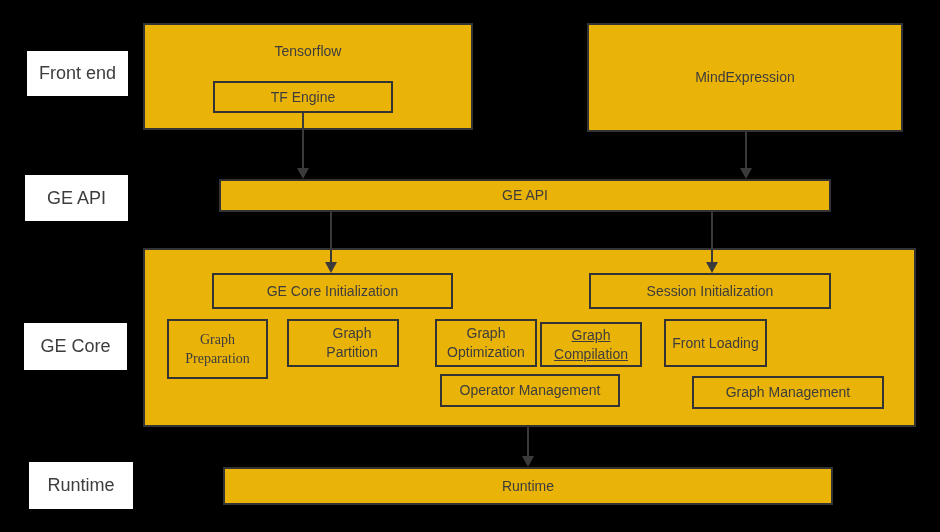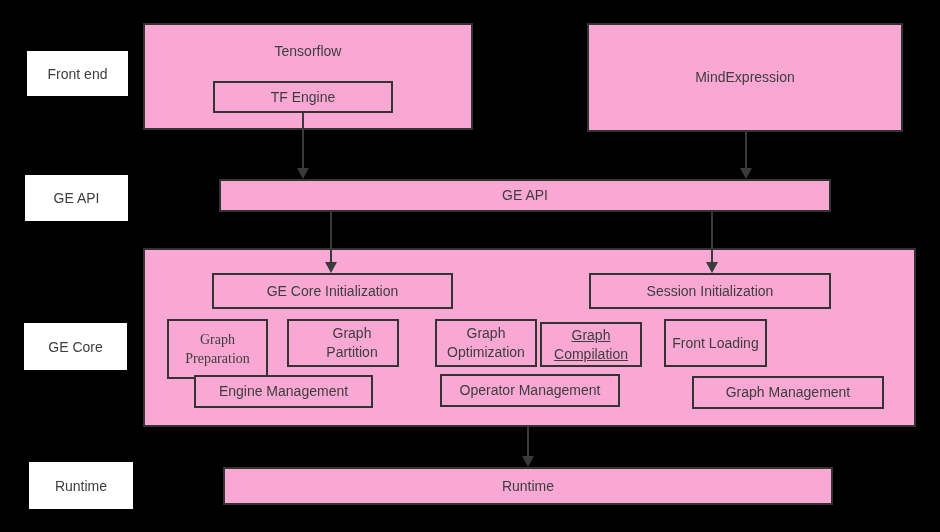--- a/index.html
+++ b/index.html
@@ -12,36 +12,36 @@
     width: 940px;
     height: 532px;
     background: #000000;
     overflow: hidden;
     font-family: "Liberation Sans", sans-serif;
   }
   
   .box {
     position: absolute;
     box-sizing: border-box;
-    background: #f9a8d4;
+    background: #eab308;
     border: 2px solid #333333;
     color: #3d3d3d;
     font-size: 14px;
     line-height: 19px;
     display: flex;
     align-items: center;
     justify-content: center;
     text-align: center;
   }
   .rowlabel {
     position: absolute;
     box-sizing: border-box;
     background: #ffffff;
     color: #3d3d3d;
-    font-size: 14px;
+    font-size: 18px;
     display: flex;
     align-items: center;
     justify-content: center;
     text-align: center;
   }
   
   #lbl-frontend { left: 27px;  top: 51px;  width: 101px; height: 45px; }
   #lbl-geapi    { left: 25px;  top: 175px; width: 103px; height: 46px; }
   #lbl-gecore   { left: 24px;  top: 323px; width: 103px; height: 47px; }
   #lbl-runtime  { left: 29px;  top: 462px; width: 104px; height: 47px; }
@@ -139,23 +139,20 @@
     <div class="box" id="box-stage-2">
       <span>Graph Optimization</span>
     </div>
     <div class="box" id="box-stage-3">
       <span>Graph Compilation</span>
     </div>
     <div class="box" id="box-stage-4">
       <span>Front Loading</span>
     </div>
 
-    <div class="box" id="box-mgmt-0">
-      <span>Engine Management</span>
-    </div>
     <div class="box" id="box-mgmt-1">
       <span>Operator Management</span>
     </div>
     <div class="box" id="box-mgmt-2">
       <span>Graph Management</span>
     </div>
   </div>
 
   <div class="box" id="bar-runtime">
     <span>Runtime</span>

